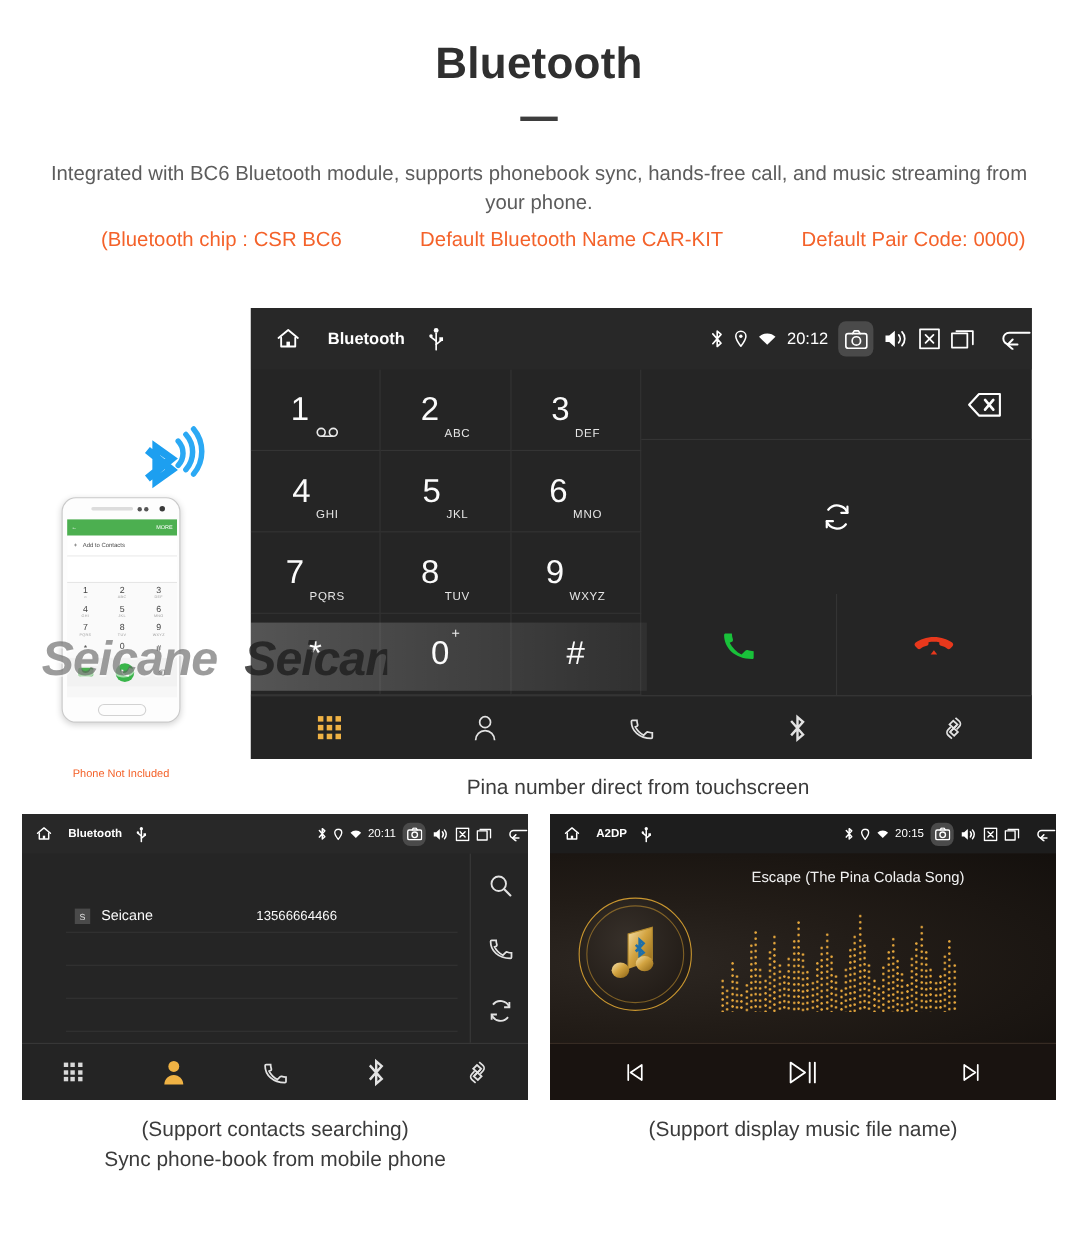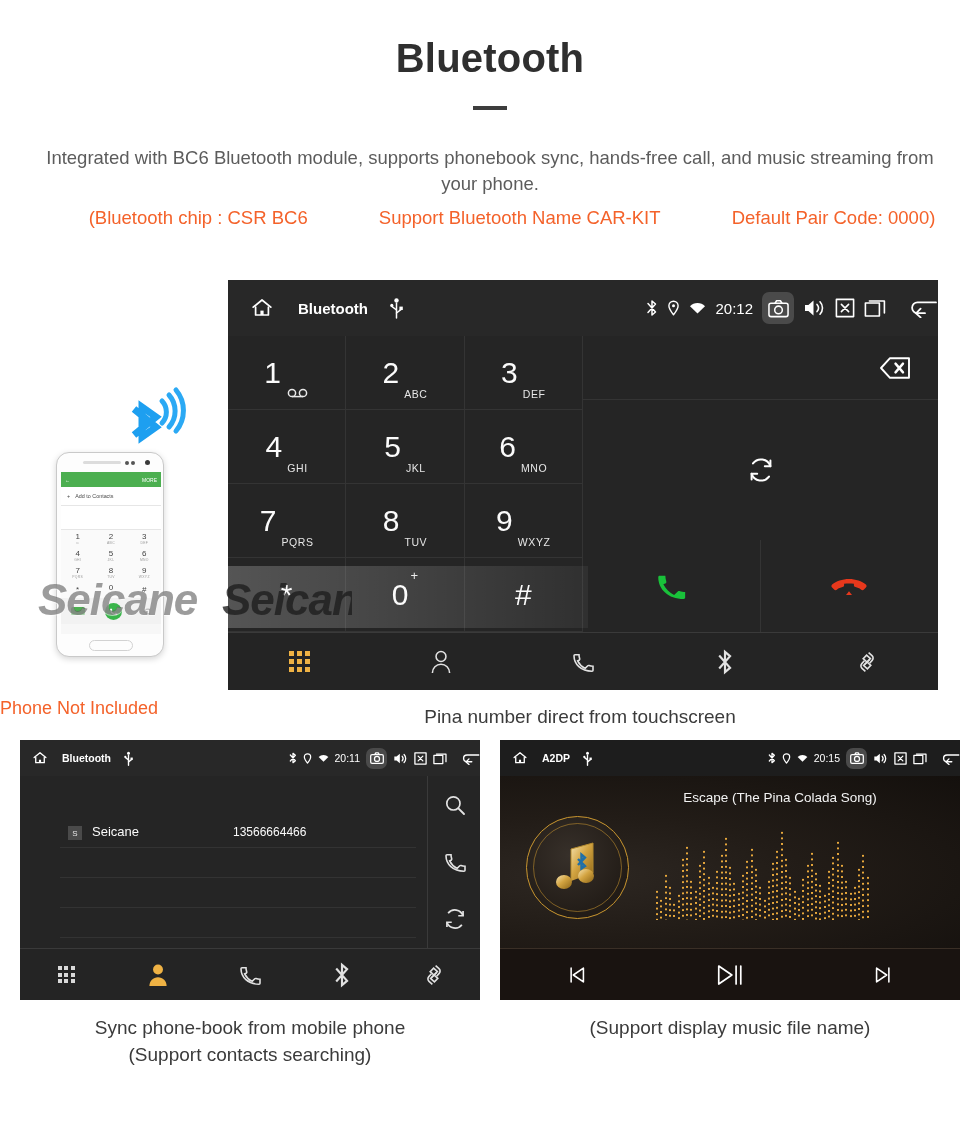--- a/index.html
+++ b/index.html
@@ -183,22 +183,22 @@
   .ph-ab { width: 14px; height: 8px; background: #4caf50; border-radius: 2px; }
   .ph-call { width: 17px; height: 17px; background: #39b54a; border-radius: 50%;
              display:flex; align-items:center; justify-content:center; }
   .ph-bs { width: 8px; height: 9px; }
   .ph-home {
     position: absolute; left: 32px; bottom: 5px; width: 44px; height: 11px;
     border: 1.4px solid #d2d2d2; border-radius: 6px;
   }
   .bt-signal { position: absolute; left: 122px; top: 385px; }
   .notincl {
-    position: absolute; left: 0; top: 698px; width: 220px; text-align: left;
-    font-size: 18px; color: #f4622a;
+    position: absolute; left: 0; top: 698px; width: 220px; text-align: center;
+    font-size: 10px; color: #f4622a;
   }
 
   
   .cap {
     position: absolute; text-align: center; color: #3b3b3b;
     font-size: 19px; line-height: 27px;
   }
   #cap-dialer { left: 300px; top: 703px; width: 560px; }
   #cap-book   { left: 10px;  top: 1014px; width: 480px; }
   #cap-music  { left: 490px; top: 1014px; width: 480px; }
@@ -273,21 +273,21 @@
 </head>
 <body>
 
 <div class="page">
 
   <div class="title">Bluetooth</div>
   <div class="rule"></div>
   <div class="intro">Integrated with BC6 Bluetooth module, supports phonebook sync, hands-free call, and music streaming from your phone.</div>
   <div class="specs">
     <span class="sp1">(Bluetooth chip : CSR BC6</span>
-    <span class="sp2">Support Bluetooth Name CAR-KIT</span>
+    <span class="sp2">Default Bluetooth Name CAR-KIT</span>
     <span class="sp3">Default Pair Code: 0000)</span>
   </div>
 
   <div class="bt-signal">
     <svg width="72" height="62" viewBox="0 0 72 62">
       <path d="M12 50 L34 32 L20 22 L20 52 L34 42 L12 24" fill="none" stroke="#1d9ff0" stroke-width="7" stroke-linejoin="miter"></path>
       <path d="M40 38 A16 16 0 0 0 40 16" fill="none" stroke="#2ba9f4" stroke-width="5" stroke-linecap="round"></path>
       <path d="M47 42 A24 24 0 0 0 47 10" fill="none" stroke="#2ba9f4" stroke-width="5" stroke-linecap="round"></path>
       <path d="M54 46 A32 32 0 0 0 54 5" fill="none" stroke="#2ba9f4" stroke-width="5" stroke-linecap="round"></path>
     </svg>
@@ -729,22 +729,22 @@
               <path d="M15.8 10.4 10.2 16"></path>
             </g>
             <path d="M12.6 6.2 16.4 9.6 13 13 9.2 9.6z" fill="none" stroke="#e2e2e2" stroke-width="1.6"></path>
             <path d="M13 13 16.8 16.4 13.4 19.8 9.6 16.4z" fill="none" stroke="#e2e2e2" stroke-width="1.6"></path>
           </svg>
         </div>
       </div>
   </div>
 
   <div class="cap" id="cap-book">
+    <div>(Support contacts searching)</div>
     <div>Sync phone-book from mobile phone</div>
-    <div>(Support contacts searching)</div>
   </div>
 
   <div class="panel" id="music">
     <div class="statusbar">
       <div class="sb-home">
         <svg width="16" height="16" viewBox="0 0 24 24">
             <path class="ic" stroke-width="2" d="M3.2 11.2 12 4l8.8 7.2"></path>
             <path class="ic" stroke-width="2" d="M5.6 11v8h12.8v-8"></path>
             <rect x="10.4" y="14.6" width="3.2" height="4.4" class="icf"></rect>
           </svg>

